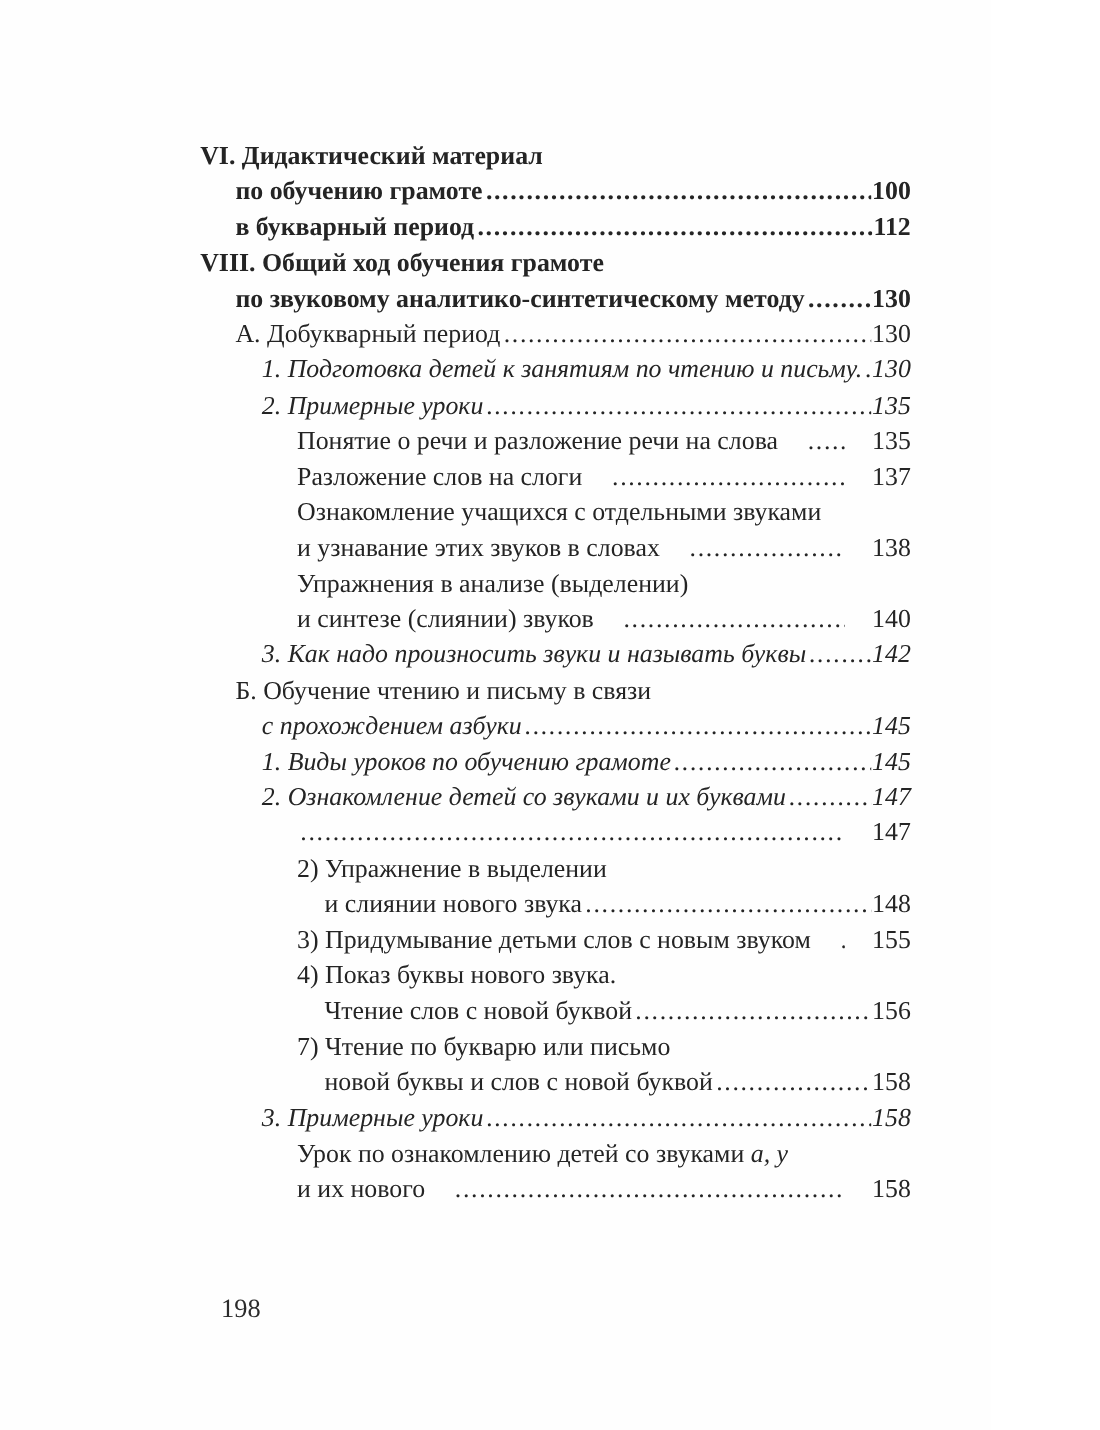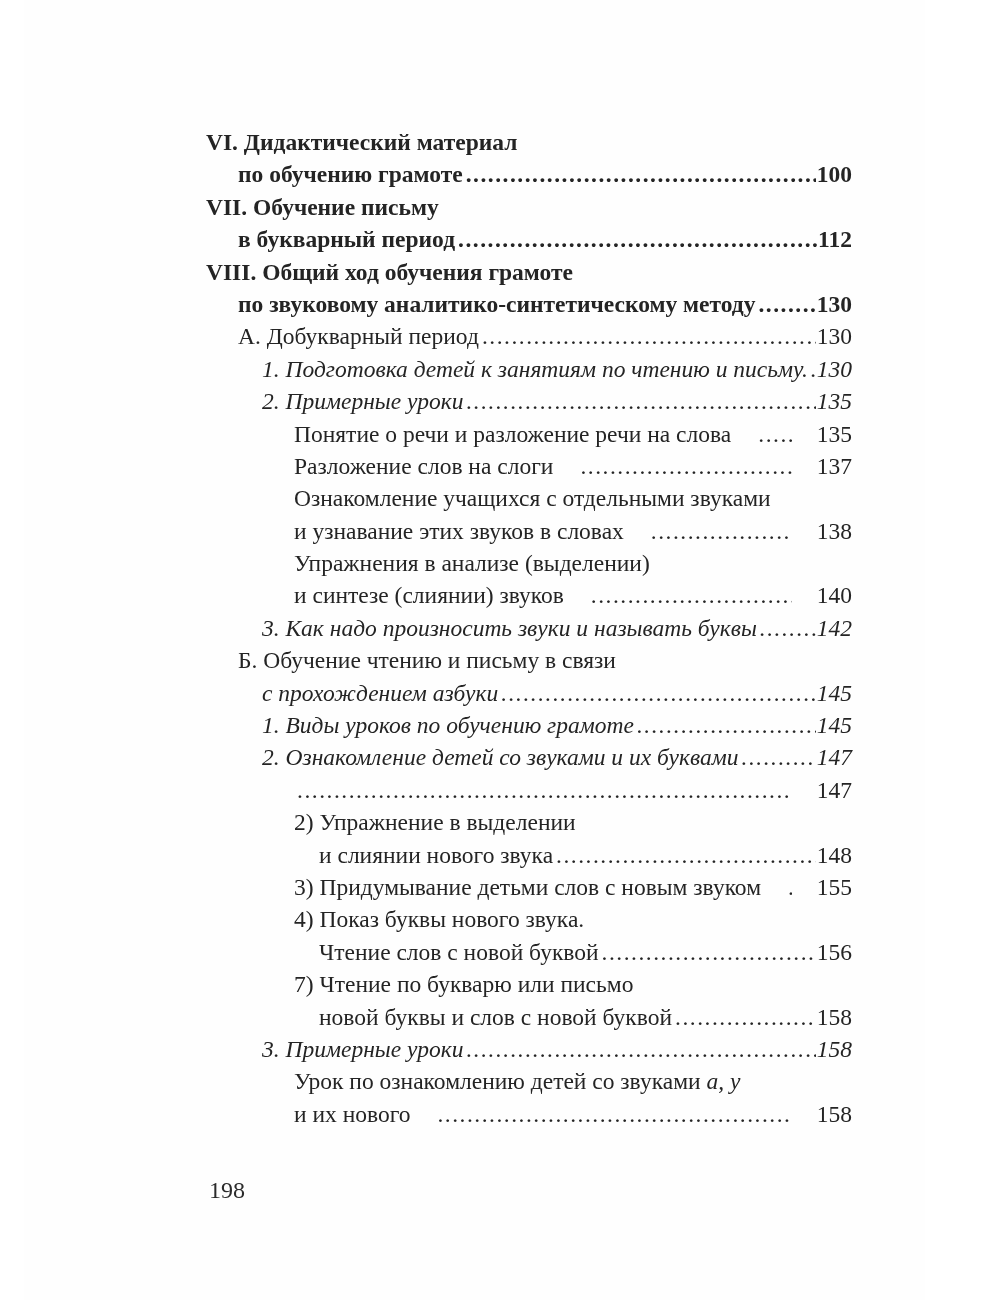--- a/index.html
+++ b/index.html
@@ -8,21 +8,20 @@
     background: #ffffff;
   }
   .page {
     position: relative;
     width: 901px;
     height: 1300px;
     background: #fefefe;
     font-family: "Liberation Serif", "DejaVu Serif", serif;
     color: #242424;
     overflow: hidden;
-    margin-left: 24px;
   }
   .toc {
     position: absolute;
     left: 182px;
     top: 126px;
     width: 646px;
   }
   .toc-row {
     display: flex;
     align-items: baseline;
@@ -47,43 +46,40 @@
   }
   .toc-page { flex: 0 0 auto; }
   
   .lv0 { padding-left: 0; }
   .lv1 { padding-left: 32px; }
   .lv2 { padding-left: 56px; font-style: italic; }
   .lv3 { padding-left: 88px; gap: 24px; }
   .lv4 { padding-left: 113px; }
   .folio {
     position: absolute;
-    left: 185px;
+    left: 201px;
     top: 1176px;
     font-size: 24px;
     line-height: 28px;
     color: #2b2b2b;
   }
 </style>
 </head>
 <body>
 
 <div class="page">
   <div class="toc" id="toc">
       <div class="toc-row lv0 bold">
         <span class="toc-text"><span>VI. Дидактический материал</span></span>
       </div>
       <div class="toc-row lv1 bold">
         <span class="toc-text"><span>по обучению грамоте</span></span>
         <span class="leader"></span>
         <span class="toc-page">100</span>
       </div>
-      <div class="toc-row lv0 bold">
-        <span class="toc-text"><span>VII. Обучение письму</span></span>
-      </div>
       <div class="toc-row lv1 bold">
         <span class="toc-text"><span>в букварный период</span></span>
         <span class="leader"></span>
         <span class="toc-page">112</span>
       </div>
       <div class="toc-row lv0 bold">
         <span class="toc-text"><span>VIII. Общий ход обучения грамоте</span></span>
       </div>
       <div class="toc-row lv1 bold">
         <span class="toc-text"><span>по звуковому аналитико-синтетическому методу</span></span>

